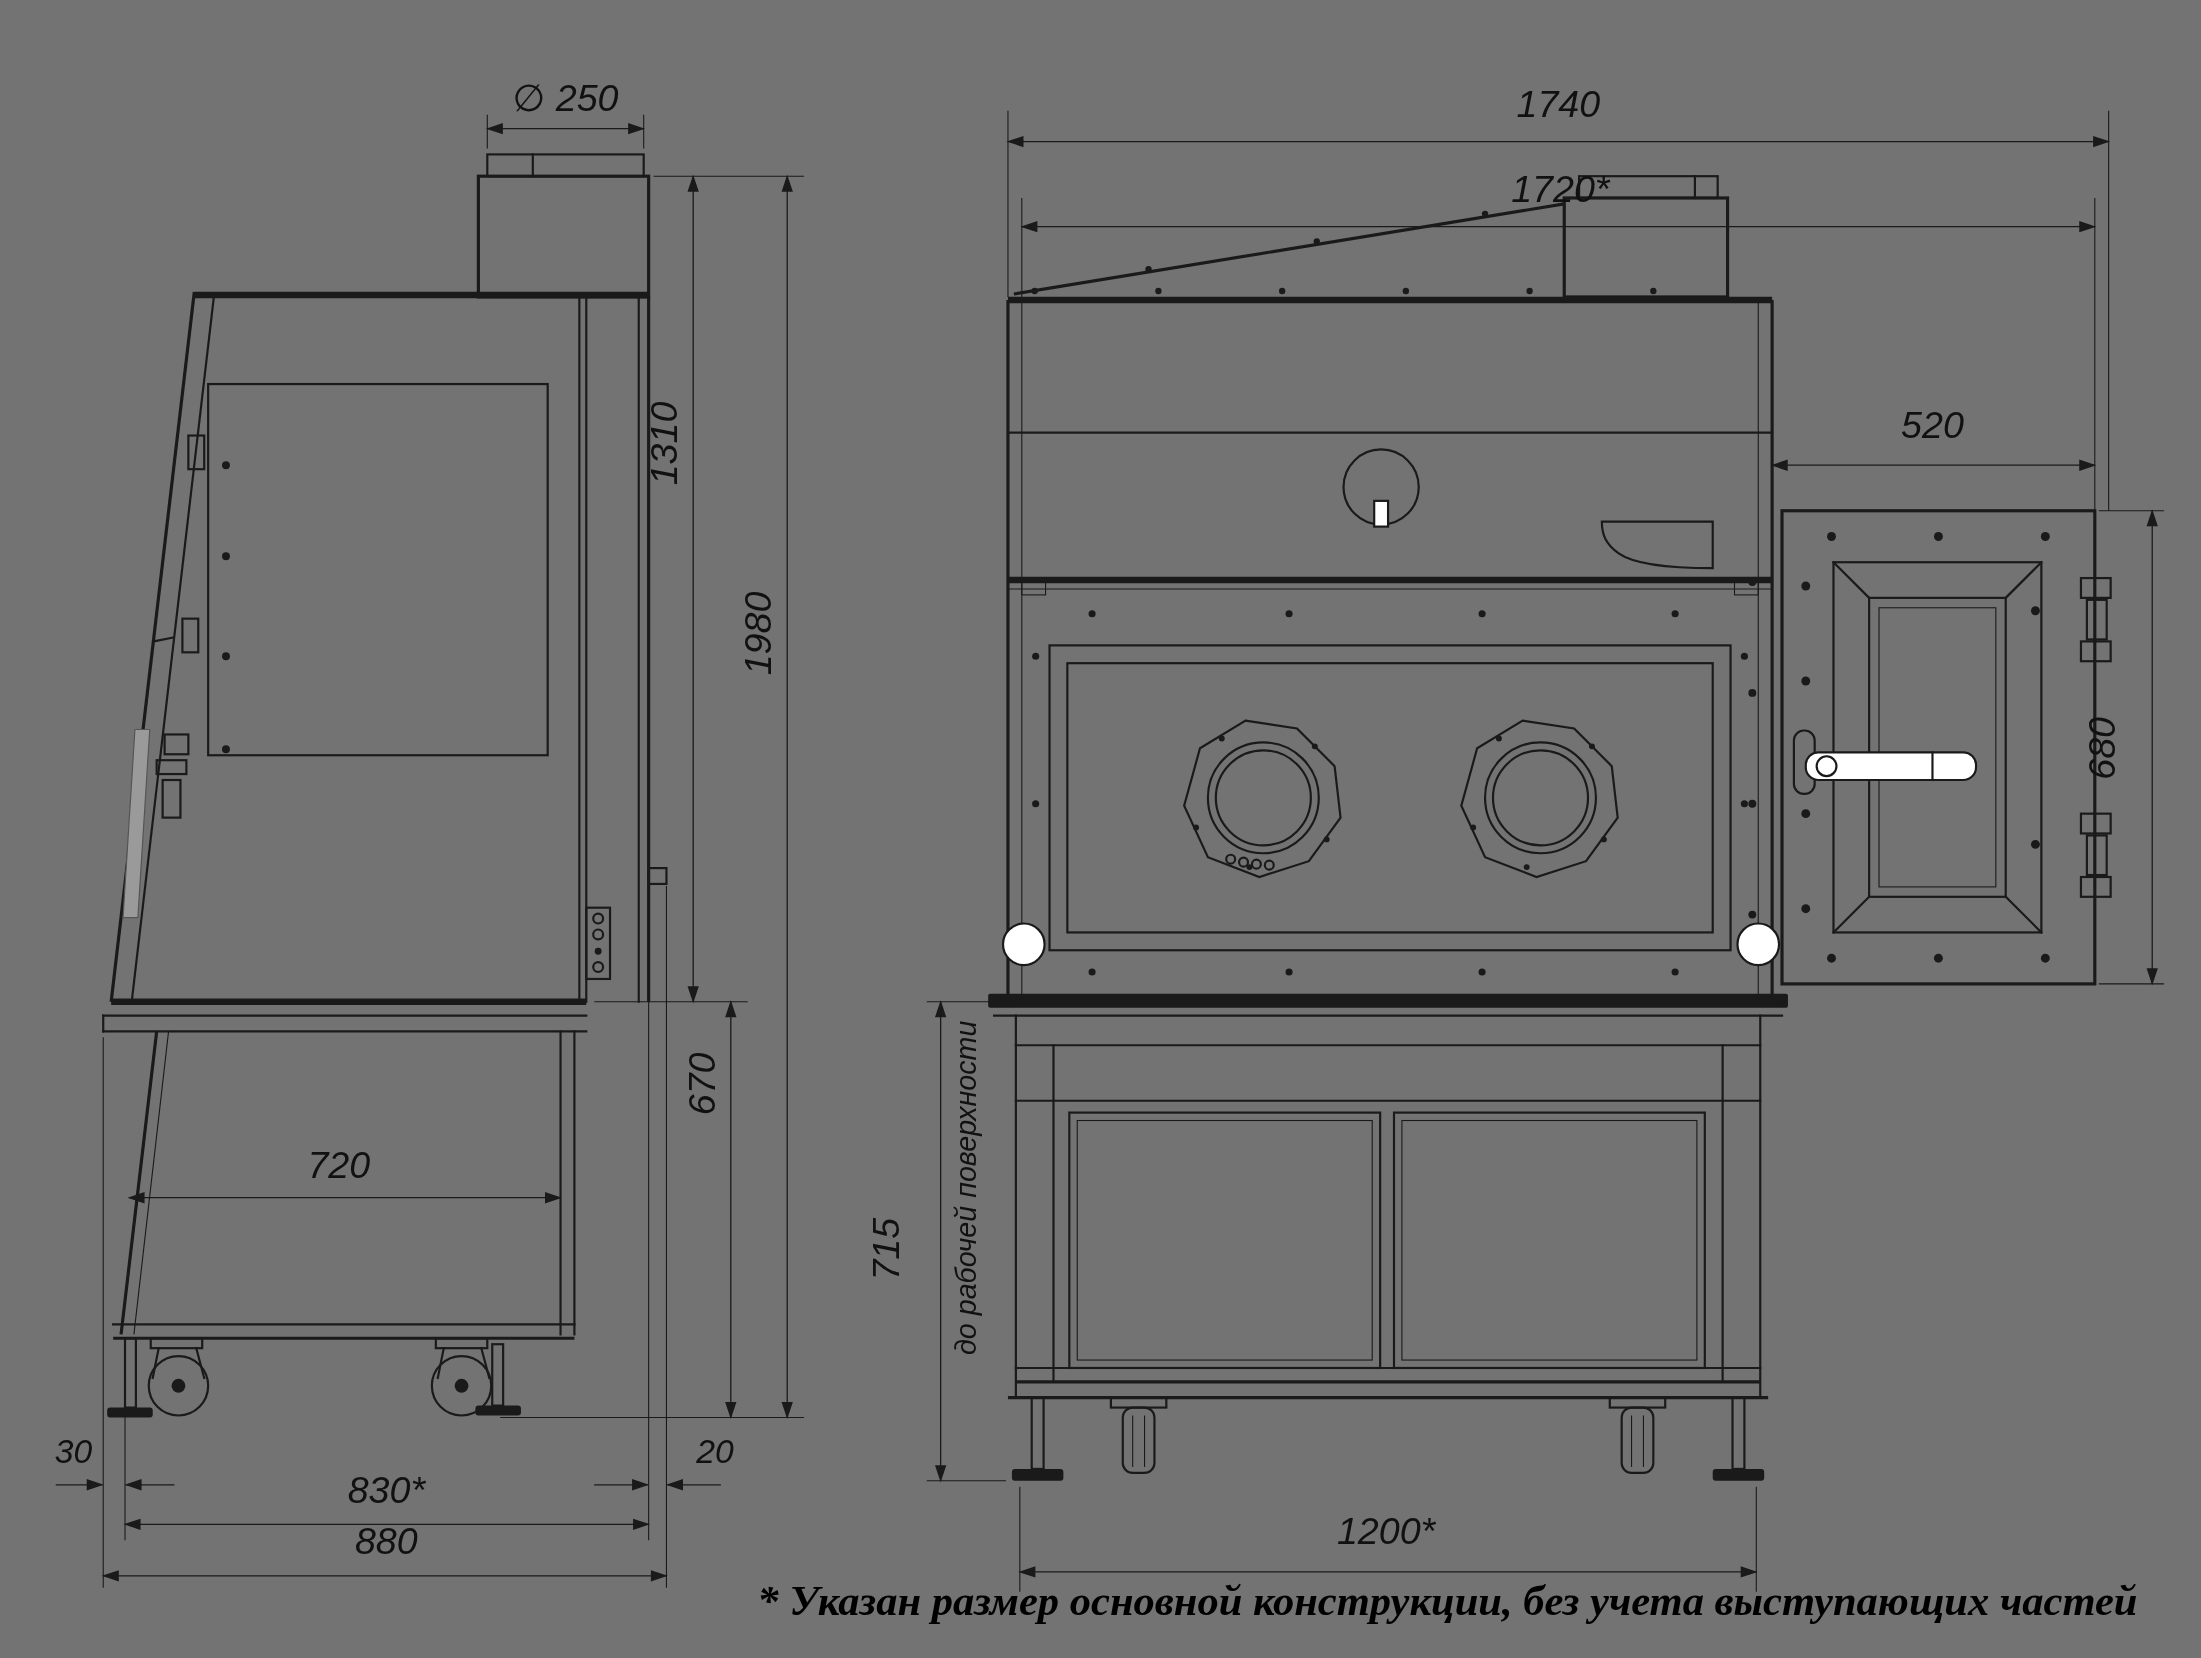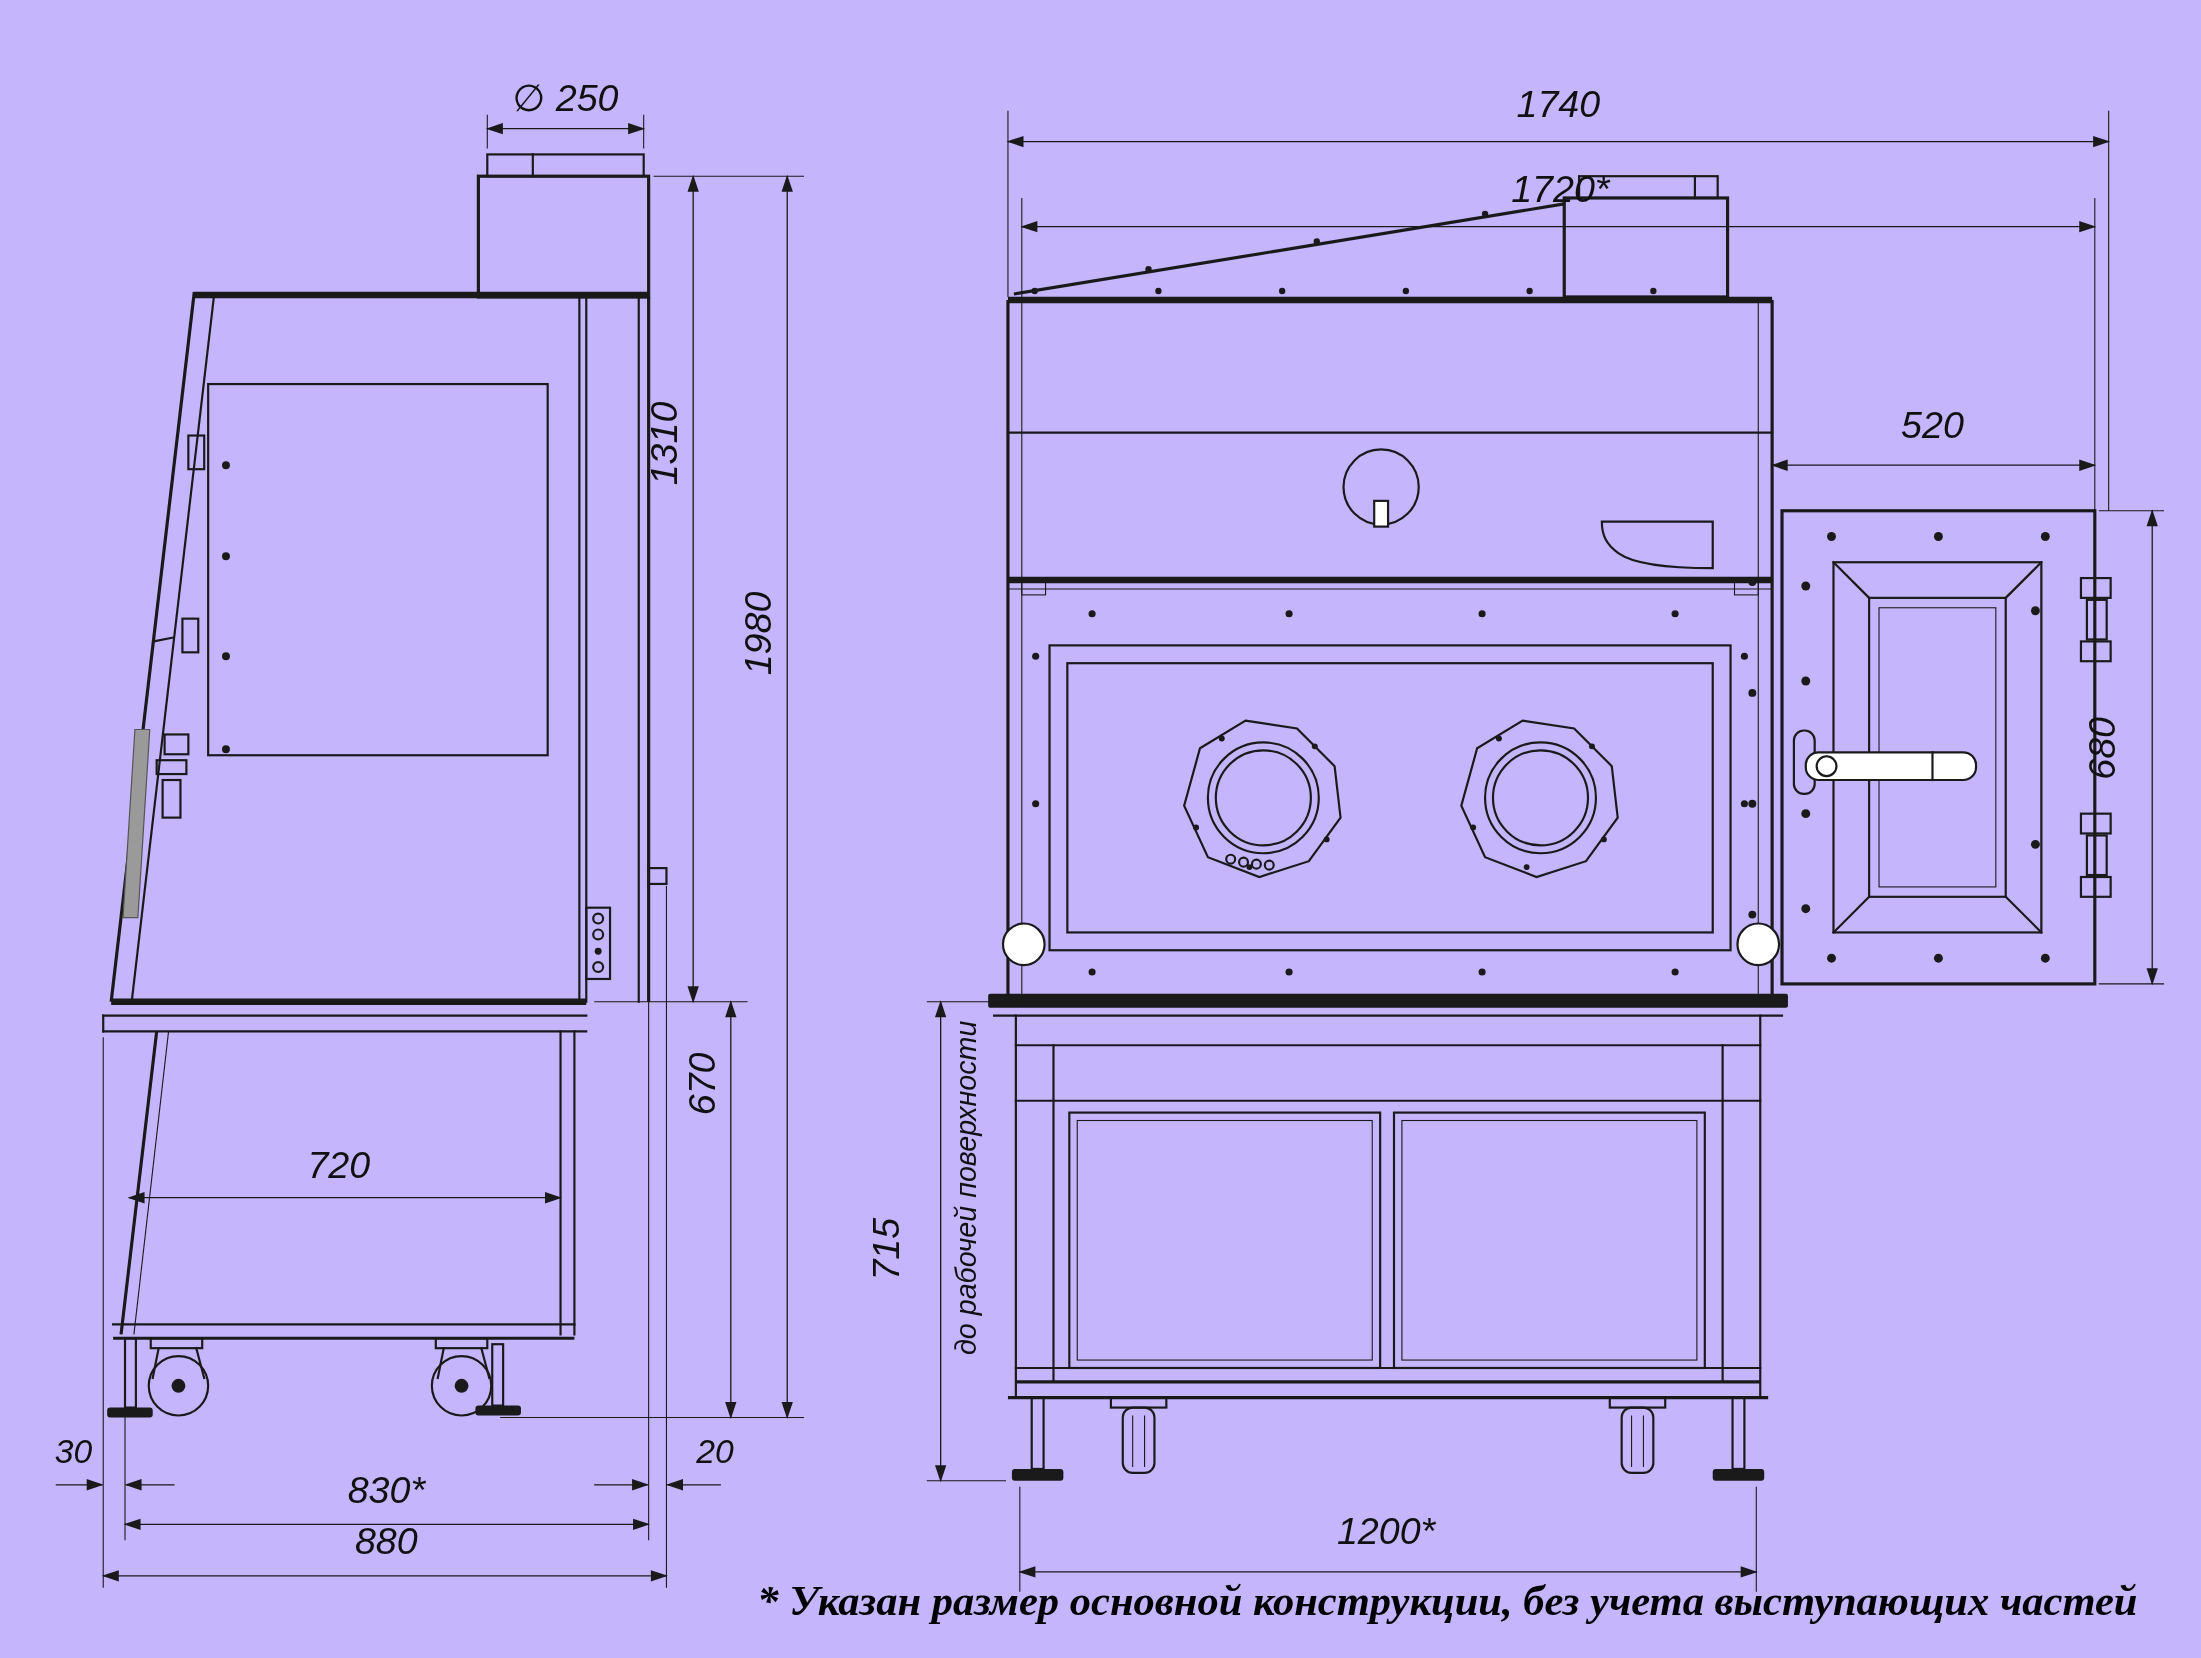--- a/index.html
+++ b/index.html
@@ -1,16 +1,16 @@
 <!DOCTYPE html>
 <html><head>
 <meta charset="utf-8">
 <style>
   html,body{margin:0;padding:0;background:#ffffff;}
-  .stage{position:relative;width:2202px;height:1658px;background:#c4b5fd;overflow:hidden;}
+  .stage{position:relative;width:2202px;height:1658px;background:#737373;overflow:hidden;}
   svg{display:block;}
   .ln{stroke:#1a1a1a;fill:none;stroke-width:2.2;stroke-linecap:square;}
   .thin{stroke:#1a1a1a;fill:none;stroke-width:1.1;}
   .med{stroke:#1a1a1a;fill:none;stroke-width:3.2;}
   .thk{stroke:#1a1a1a;fill:none;stroke-width:6.5;}
   .dim{stroke:#1a1a1a;fill:none;stroke-width:1.3;}
   .dot{fill:#1a1a1a;stroke:none;}
   .wfill{fill:#ffffff;}
   .txt{font-family:"Liberation Sans","DejaVu Sans",sans-serif;font-style:italic;font-size:38px;fill:#111;}
   .txts{font-family:"Liberation Sans","DejaVu Sans",sans-serif;font-style:italic;font-size:34px;fill:#111;}

